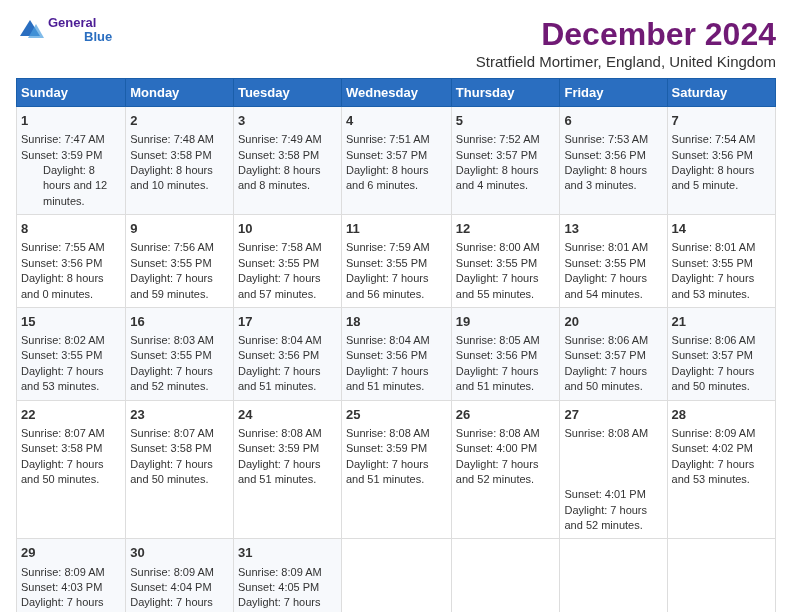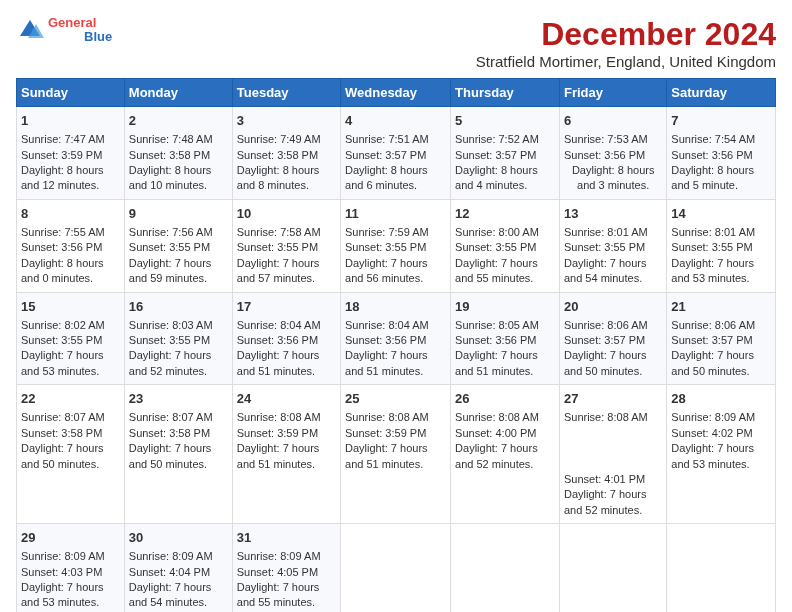--- a/index.html
+++ b/index.html
@@ -19,33 +19,33 @@
     .logo {
       display: flex;
       align-items: center;
       gap: 4px;
     }
     .logo-text {
       display: flex;
       flex-direction: column;
       line-height: 1.1;
     }
-    .logo-general { font-size: 13px; font-weight: bold; color: #ef4444; }
+    .logo-general { font-size: 13px; font-weight: bold; color: #4c1d95; }
     .logo-blue { font-size: 13px; font-weight: bold; color: #2a6ec0; padding-left: 36px; }
     .logo-icon {
       width: 28px;
       height: 28px;
     }
     .title-area {
       text-align: right;
     }
     .month-title {
       font-size: 32px;
       font-weight: bold;
-      color: #b91c1c;
+      color: #701a75;
     }
     .location-title {
       font-size: 15px;
       color: #333;
     }
     .calendar {
       width: 100%;
       border-collapse: collapse;
       font-size: 11px;
     }
@@ -114,21 +114,21 @@
         <th>Friday</th>
         <th>Saturday</th>
       </tr>
   </thead>
   <tbody id="calendar-body">
   <tr>
         <td>
           <span class="day-number">1</span>
           <span style="display: block;">Sunrise: 7:47 AM</span>
           <span style="display: block;">Sunset: 3:59 PM</span>
-          <span style="display: block;">Daylight: 8 hours and 12 minutes.</span>
+          <span style="display: block; margin-left: 22px;">Daylight: 8 hours and 12 minutes.</span>
         </td>
         <td>
           <span class="day-number">2</span>
           <span style="display: block;">Sunrise: 7:48 AM</span>
           <span style="display: block;">Sunset: 3:58 PM</span>
           <span style="display: block;">Daylight: 8 hours and 10 minutes.</span>
         </td>
         <td>
           <span class="day-number">3</span>
           <span style="display: block;">Sunrise: 7:49 AM</span>
@@ -144,21 +144,21 @@
         <td>
           <span class="day-number">5</span>
           <span style="display: block;">Sunrise: 7:52 AM</span>
           <span style="display: block;">Sunset: 3:57 PM</span>
           <span style="display: block;">Daylight: 8 hours and 4 minutes.</span>
         </td>
         <td>
           <span class="day-number">6</span>
           <span style="display: block;">Sunrise: 7:53 AM</span>
           <span style="display: block;">Sunset: 3:56 PM</span>
-          <span style="display: block; text-align: center;">Daylight: 8 hours and 3 minutes.</span>
+          <span style="display: block;">Daylight: 8 hours and 3 minutes.</span>
         </td>
         <td>
           <span class="day-number">7</span>
           <span style="display: block;">Sunrise: 7:54 AM</span>
           <span style="display: block;">Sunset: 3:56 PM</span>
           <span style="display: block;">Daylight: 8 hours and 5 minute.</span>
         </td>
       </tr>
       <tr>
         <td>

